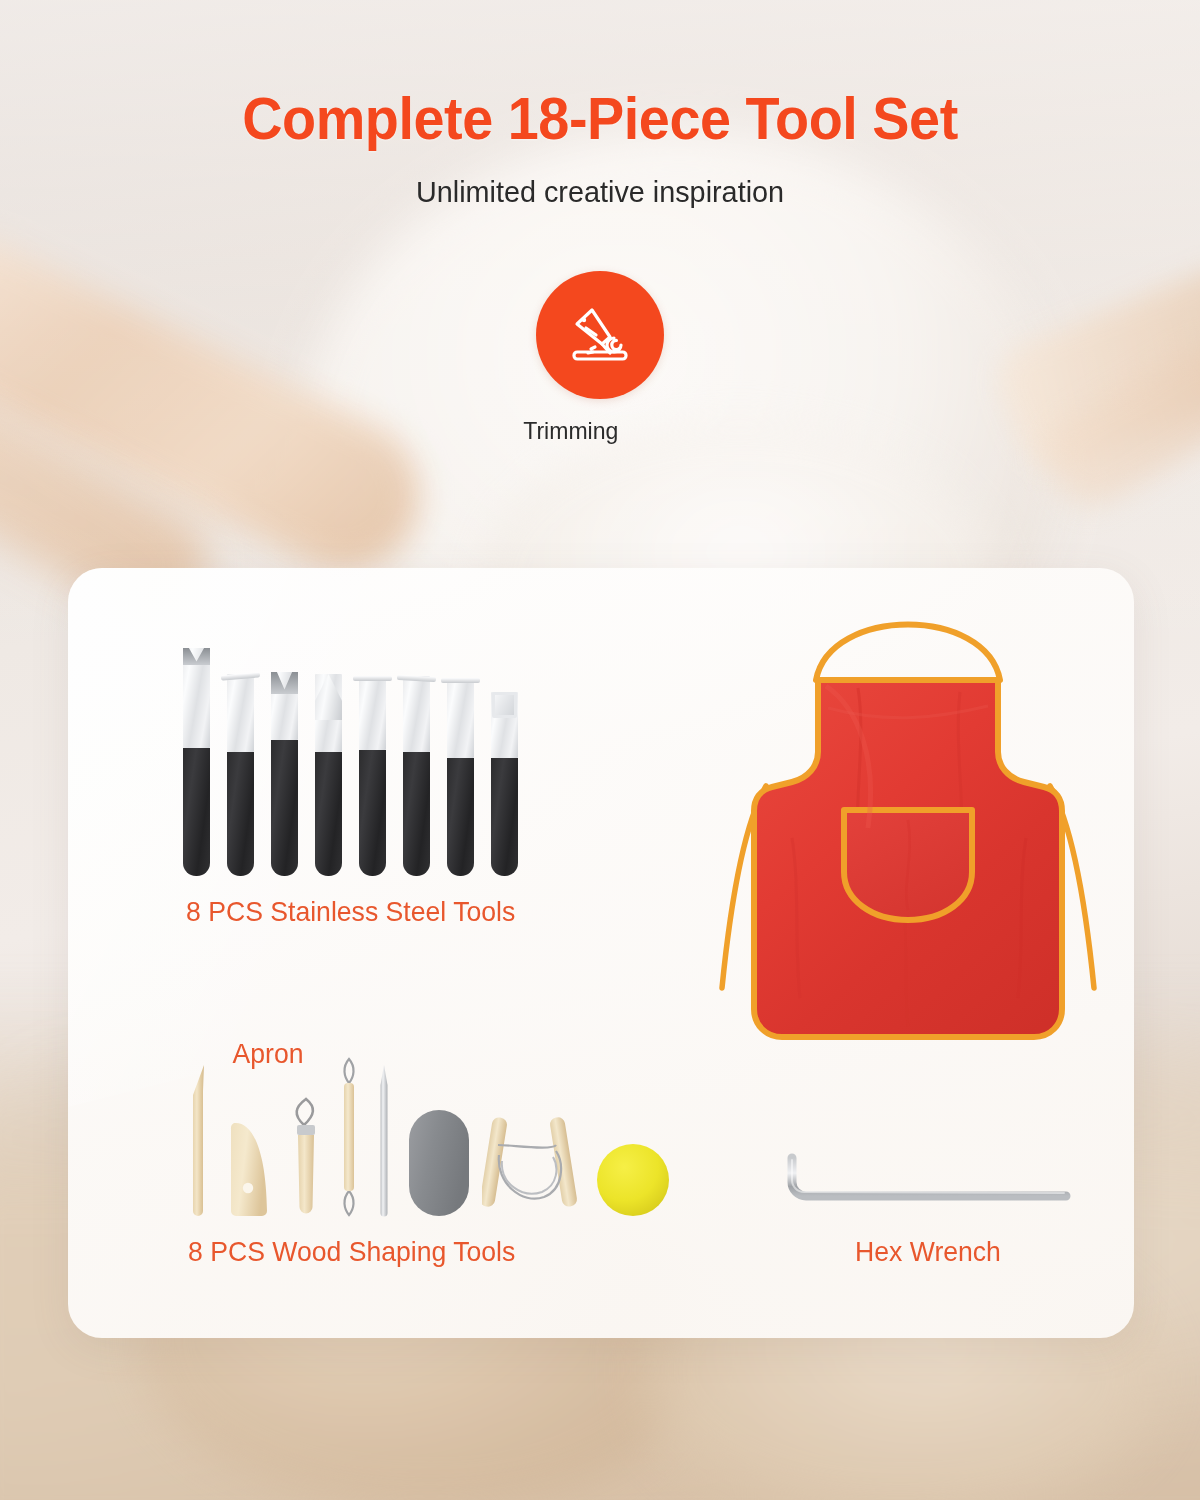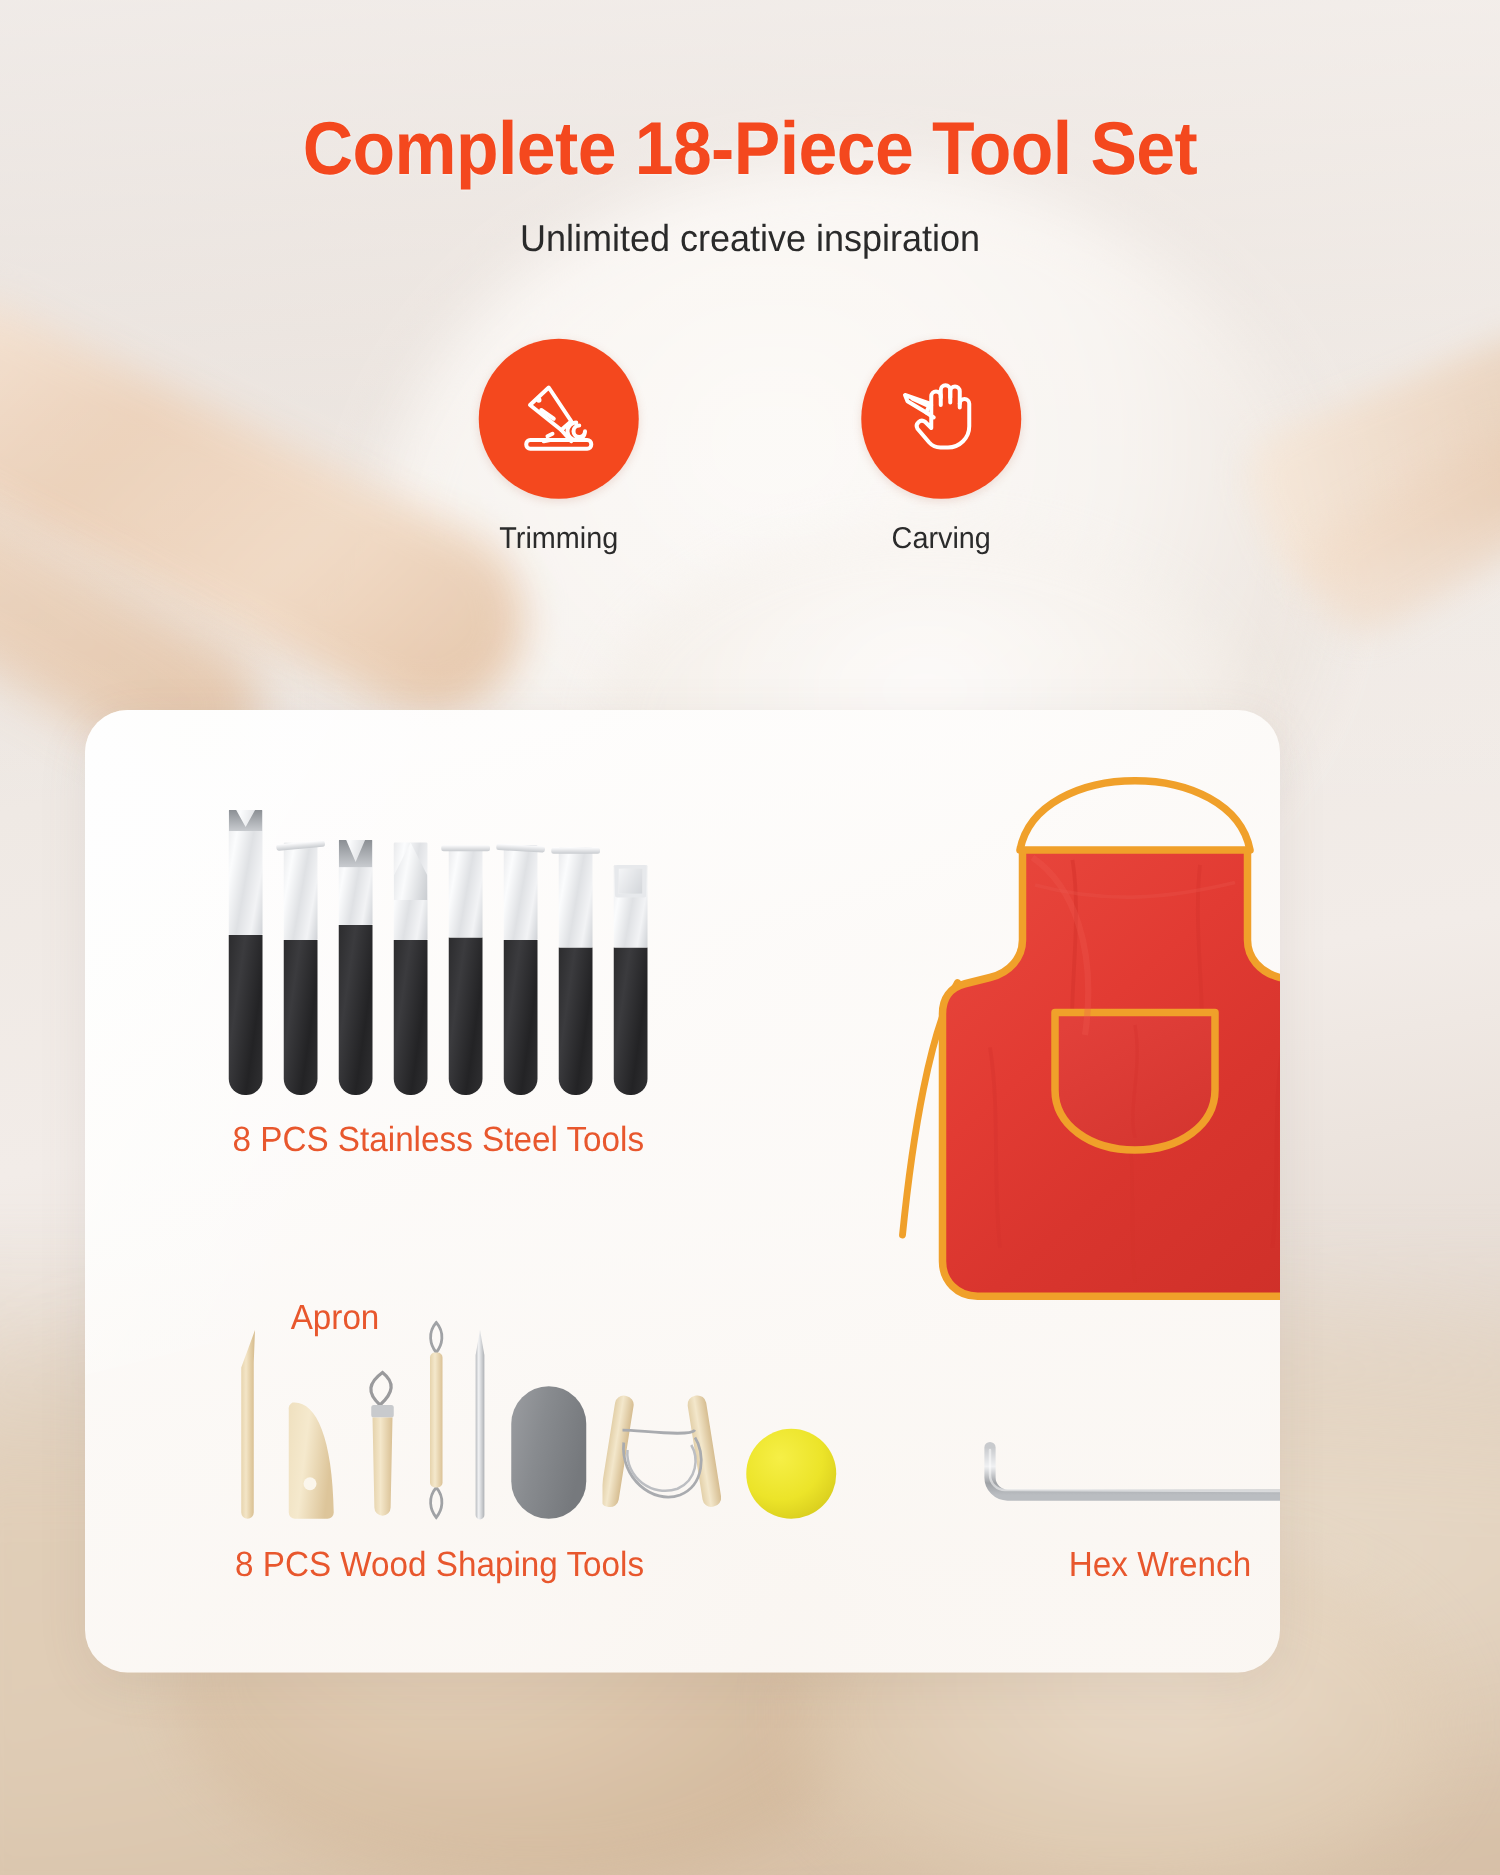--- a/index.html
+++ b/index.html
@@ -119,38 +119,38 @@
     margin-top:22px; font-size:30px; color:#2a2a2a; font-weight:400;
     transform:scaleX(.96); transform-origin:center;
   }
 
   
   .features {
     margin-top:62px;
     display:flex; justify-content:center; align-items:flex-start;
     gap:146px;
   }
-  .feature { width:160px; text-align:center; }
+  .feature { width:160px; text-align:left; }
   .circle {
     width:128px; height:128px; margin:0 auto;
     border-radius:50%;
     background:#f4481e;
     display:flex; align-items:center; justify-content:center;
     box-shadow:0 2px 8px rgba(180,90,60,.18);
   }
   .circle svg { display:block; }
   .feature-label {
     margin-top:18px; font-size:24px; color:#2b2b2b;
     transform:scaleX(.96);
   }
 
   
   .card {
     position:absolute; left:68px; top:568px;
-    width:956px; height:770px;
+    width:1066px; height:770px;
     border-radius:34px;
     background:linear-gradient(152deg,rgba(255,255,255,.97) 0%,rgba(253,251,249,.95) 42%,rgba(252,249,246,.93) 100%);
     box-shadow:0 10px 40px rgba(120,100,90,.10);
     overflow:hidden;
   }
   .card-sheen {
     position:absolute; left:-10%; top:-30%; width:70%; height:90%;
     background:linear-gradient(130deg,rgba(255,255,255,.75),rgba(255,255,255,0) 62%);
     transform:rotate(-14deg);
     pointer-events:none;
@@ -254,36 +254,20 @@
             <path d="M40 47 L48 56"></path>
             <path d="M33 50 l-4 2 M31 55 l-5 1"></path>
             <rect x="12" y="55" width="52" height="7" rx="3.2"></rect>
             <path d="M52 41 a7 7 0 1 0 7 7 a4.6 4.6 0 1 1 -4.6 -4.6"></path>
           </svg>
         </span>
       </div>
       <div class="feature-label">Trimming</div>
     </div>
 
-    <div class="feature">
-      <div class="circle">
-        <span>
-          <svg width="78" height="78" viewBox="0 0 78 78" fill="none" stroke="#ffffff" stroke-width="3.2" stroke-linecap="round" stroke-linejoin="round">
-            <path d="M10 20 L30 27 L27 34 L12 25 Z"></path>
-            <path d="M16 23 L27 28"></path>
-            <path d="M27 34 l6 4"></path>
-            <path d="M31 28 v-7 a3.8 3.8 0 0 1 7.6 0 v7"></path>
-            <path d="M38.6 22 v-6 a3.8 3.8 0 0 1 7.6 0 v10"></path>
-            <path d="M46.2 22 v-5 a3.8 3.8 0 0 1 7.6 0 v13"></path>
-            <path d="M53.8 27 a3.8 3.8 0 0 1 7.6 0 v18 a17 17 0 0 1 -17 17 h-6 a12 12 0 0 1 -9 -4 L20 47 a4.2 4.2 0 0 1 6 -5.6 l5 5 V28"></path>
-          </svg>
-        </span>
-      </div>
-      <div class="feature-label">Carving</div>
-    </div>
 
 
   </div>
 
   <div class="card">
     <div class="card-sheen"></div>
 
     <div class="steel-group">
       <div class="steel-row">
 

